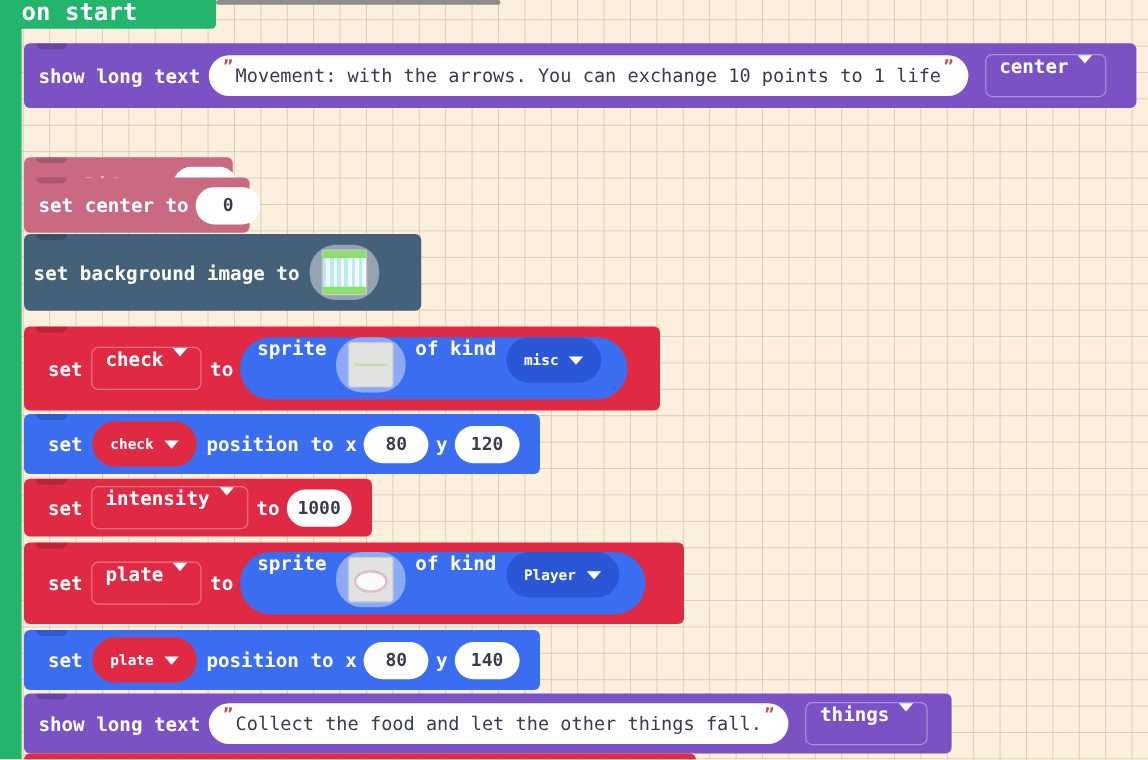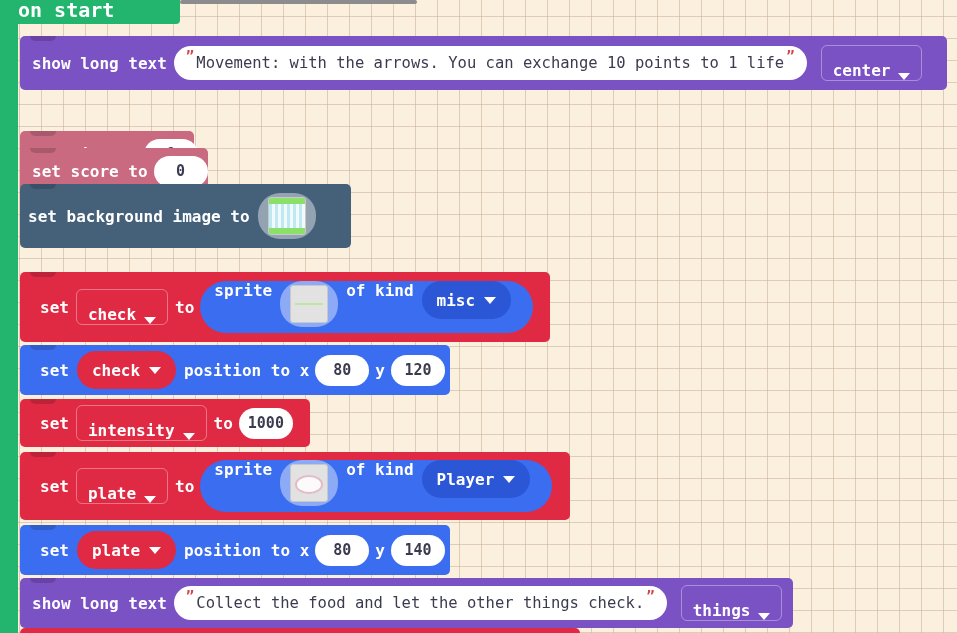--- a/index.html
+++ b/index.html
@@ -131,42 +131,42 @@
     padding: 0 10px;
     margin: 0 6px;
     color: #3b3b50;
     font-size: 15px;
     font-weight: bold;
   }
 
   
   .dd-rect {
     display: inline-flex;
-    align-items: flex-end;
+    align-items: flex-start;
     gap: 8px;
     border-radius: 6px;
     border: 1px solid rgba(255,255,255,0.35);
     height: 34px;
     padding: 0 11px;
     margin: 0 7px;
     color: #fff;
     font-size: 16px;
     font-weight: bold;
   }
   
   .dd-pill {
     display: inline-flex;
     align-items: center;
     gap: 9px;
     border-radius: 20px;
     height: 38px;
     padding: 0 15px;
     margin: 0 8px;
     color: #fff;
-    font-size: 16px;
+    font-size: 12px;
     font-weight: bold;
   }
   .dd-pill.red  { background: #E02A44; }
   .dd-pill.navy { background: #2B57D6; }
   .caret {
     width: 0; height: 0;
     border-left: 6px solid transparent;
     border-right: 6px solid transparent;
     border-top: 7px solid #fff;
     display: inline-block;
@@ -266,25 +266,25 @@
       <i class="caret"></i>
     </span>
   </div>
 
   <div class="block c-pink" style="top:94px; height:46px; width:174px;margin-top:37px;">
     <span class="lbl">set life to</span>
     <span class="num-field">8</span>
   </div>
 
   <div class="block c-pink" style="top:148px; height:46px; width:188px;">
-    <span class="lbl">set score to</span>
+    <span class="lbl">set center to</span>
     <span class="num-field">0</span>
   </div>
 
-  <div class="block c-slate" style="top:184px; height:64px; width:331px; padding-left:8px;">
+  <div class="block c-slate" style="top:195px; height:64px; width:331px; padding-left:8px;">
     <span class="lbl">set background image to</span>
     <span class="img-field">
       <span class="img-inner thumb-bg"></span>
     </span>
   </div>
 
   <div class="block c-red" style="top:272px; height:70px; width:530px; padding-left:20px;">
     <span class="lbl">set</span>
     <span class="dd-rect">
       <span>check</span>
@@ -355,21 +355,21 @@
     <span class="lbl">position to x</span>
     <span class="num-field">80</span>
     <span class="lbl">y</span>
     <span class="num-field">140</span>
   </div>
 
   <div class="block c-purple" style="top:578px; height:50px; width:773px;">
     <span class="lbl">show long text</span>
     <span class="str-field">
       <span class="quote left">”</span>
-      <span>Collect the food and let the other things check.</span>
+      <span>Collect the food and let the other things fall.</span>
       <span class="quote right">”</span>
     </span>
     <span class="dd-rect">
       <span>things</span>
       <i class="caret"></i>
     </span>
   </div>
 
   <div class="sliver c-red" style="left:20px; top:628px; width:560px; height:10px;"></div>
 

